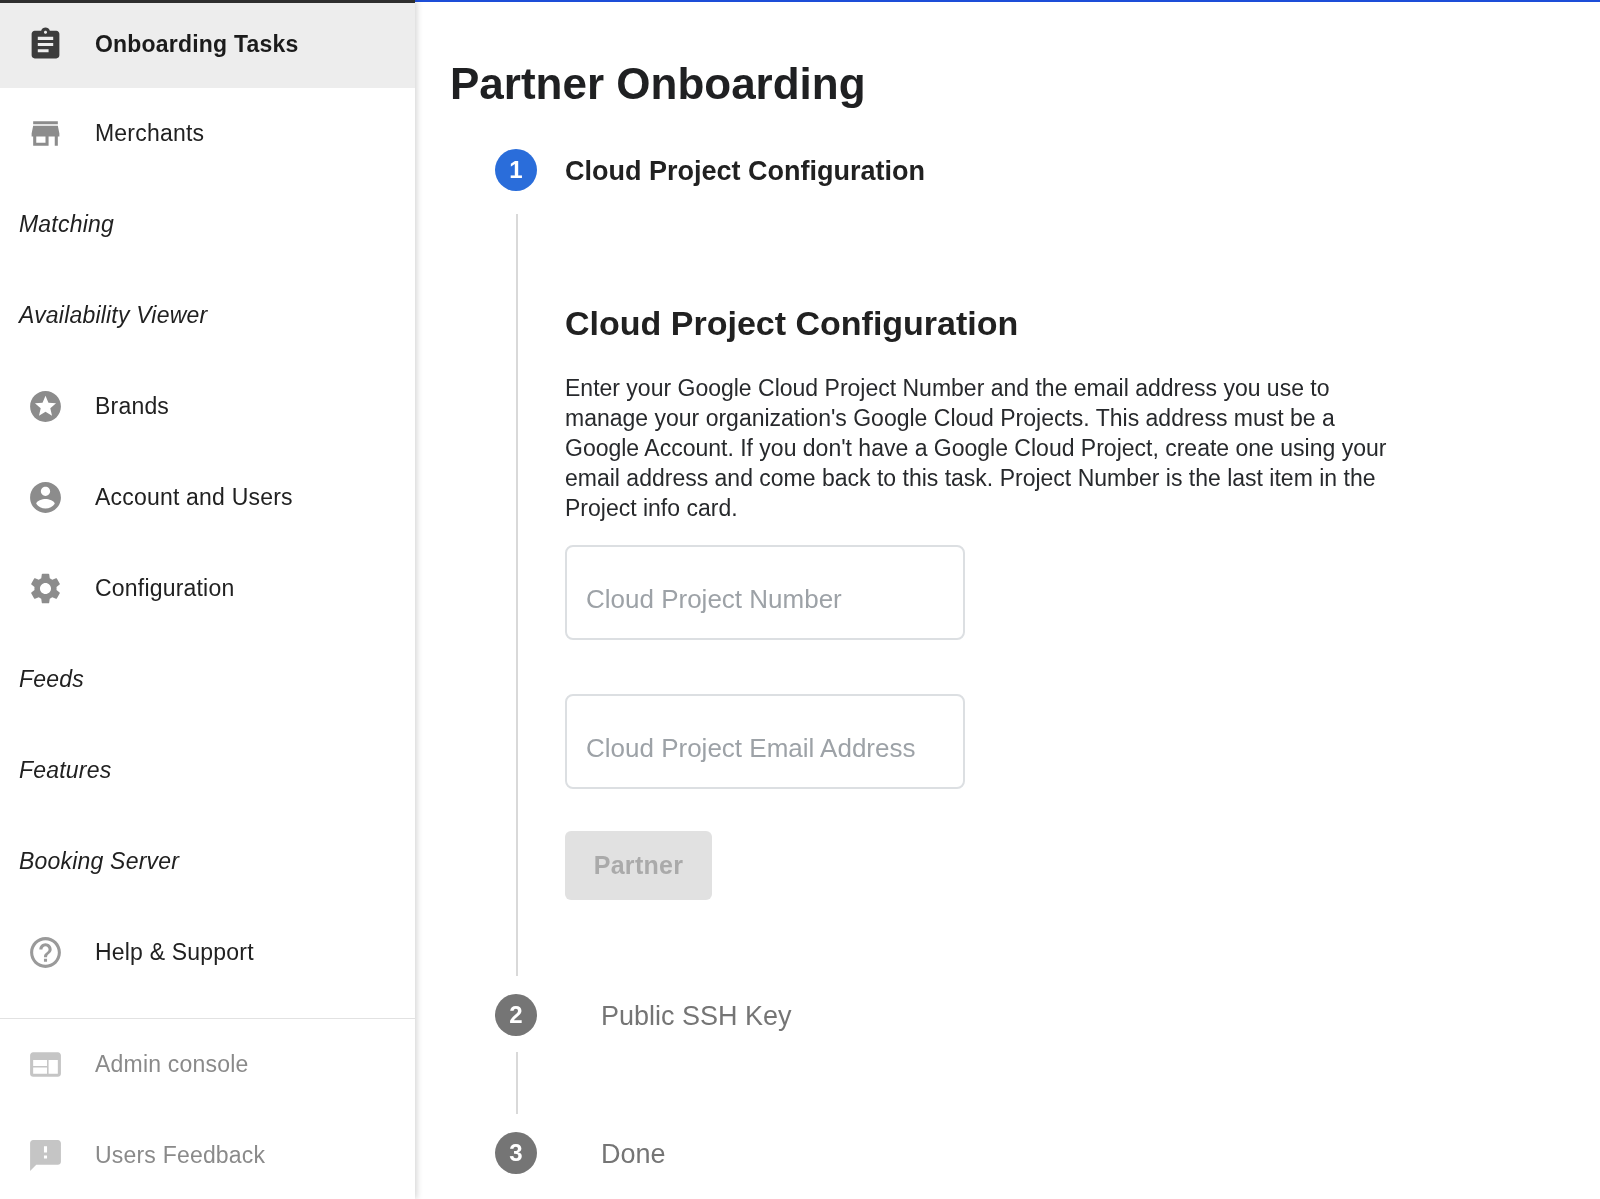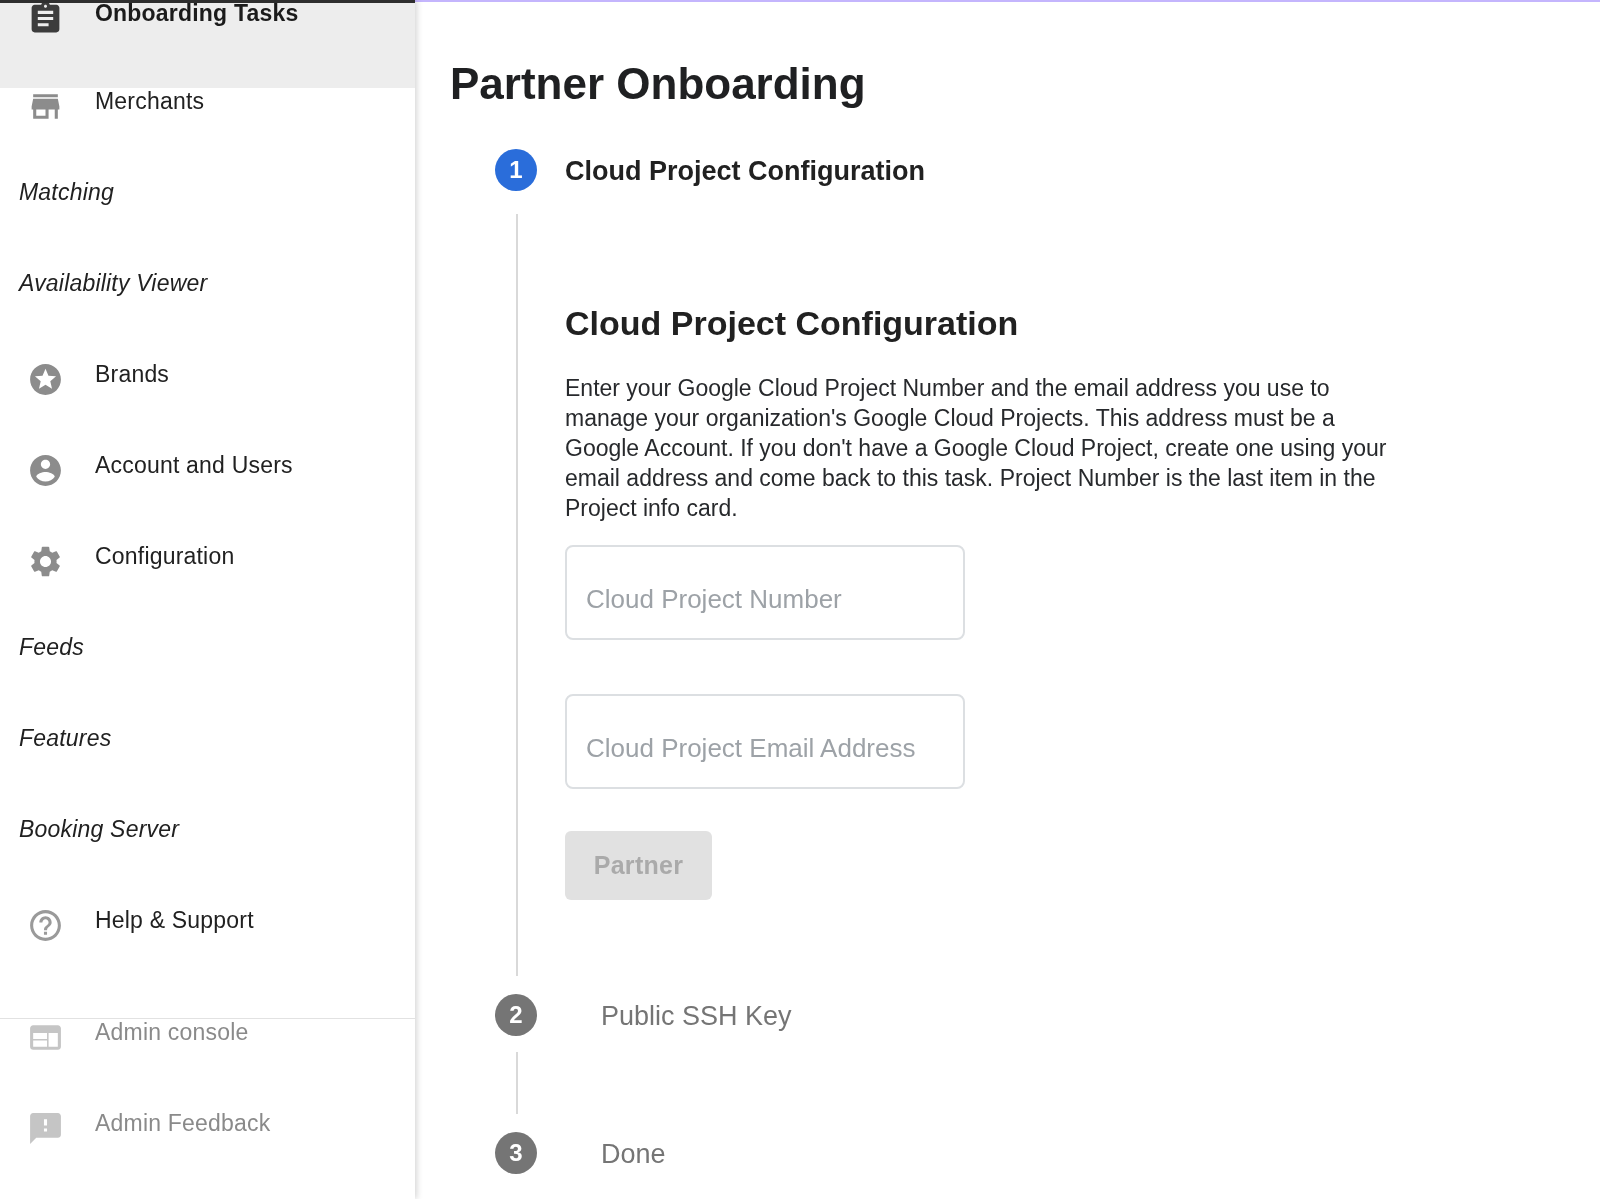--- a/index.html
+++ b/index.html
@@ -26,21 +26,21 @@
   .sidebar-topedge {
     position: absolute;
     top: 0; left: 0;
     width: 100%; height: 3px;
     background: #2e2e2e;
   }
   .side-list { padding-top: 0; }
   .side-item {
     height: 91px;
     display: flex;
-    align-items: flex-start;
+    align-items: center;
     padding-left: 27px;
     cursor: pointer;
   }
   .side-item.selected {
     height: 88px;
     background: #ededed;
   }
   .side-item.no-icon { padding-left: 19px; font-style: italic; }
   .side-icon {
     width: 37px;
@@ -63,21 +63,21 @@
     margin: 20px 0 0 0;
   }
 
   
   .main {
     position: absolute;
     left: 415px; top: 0;
     width: 1185px;
     height: 1199px;
     background: #ffffff;
-    border-top: 2px solid #c4b5fd;
+    border-top: 2px solid #1d4ed8;
   }
   .page-title {
     position: absolute;
     left: 35px; top: 28px;
     font-size: 44px;
     font-weight: 700;
     color: #1f2022;
     letter-spacing: 0;
   }
 
@@ -249,21 +249,21 @@
       </span>
       <span class="side-label">Admin console</span>
     </div>
 
     <div class="side-item muted">
       <span class="side-icon">
         <svg viewBox="0 0 24 24" fill="#c5c5c5">
             <path d="M20 2H4c-1.1 0-1.99.9-1.99 2L2 22l4-4h14c1.1 0 2-.9 2-2V4c0-1.1-.9-2-2-2zm-7 12h-2v-2h2v2zm0-4h-2V6h2v4z"></path>
           </svg>
       </span>
-      <span class="side-label">Admin Feedback</span>
+      <span class="side-label">Users Feedback</span>
     </div>
 
   </nav>
 </aside>
 
 <main class="main">
 
   <h1 class="page-title">Partner Onboarding</h1>
 
   <div class="step-circle active" style="top:147px;">

